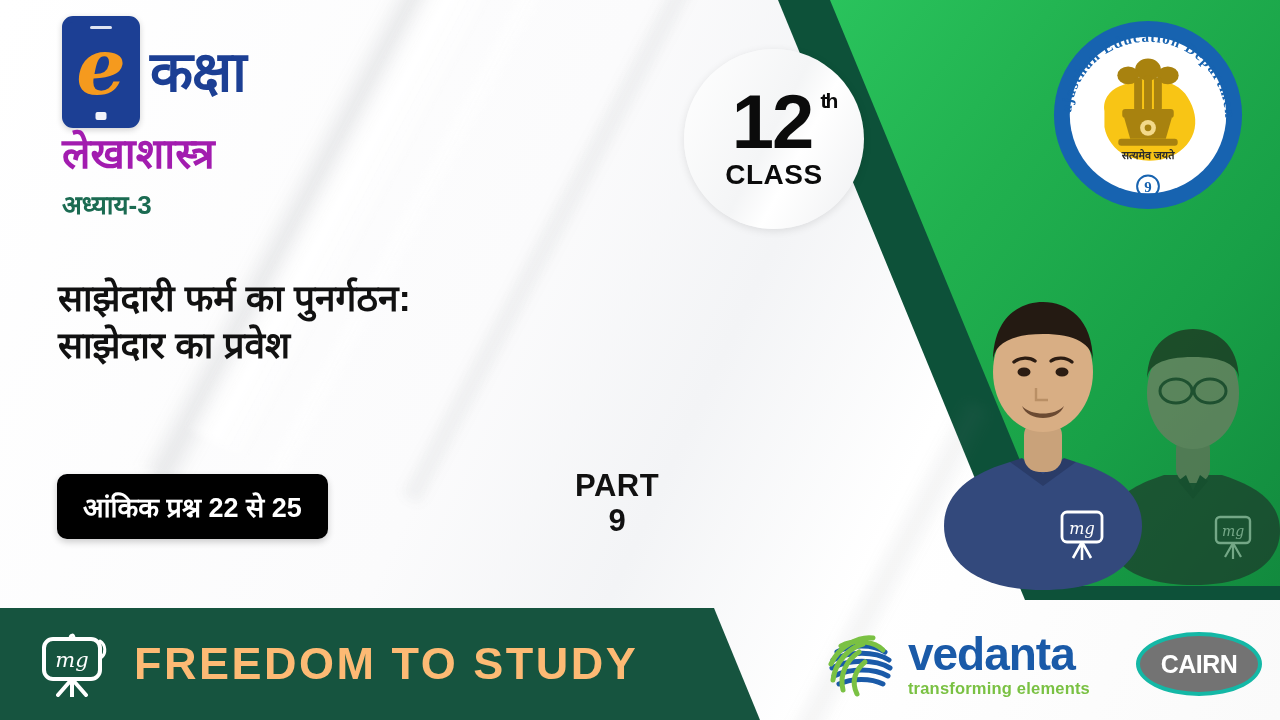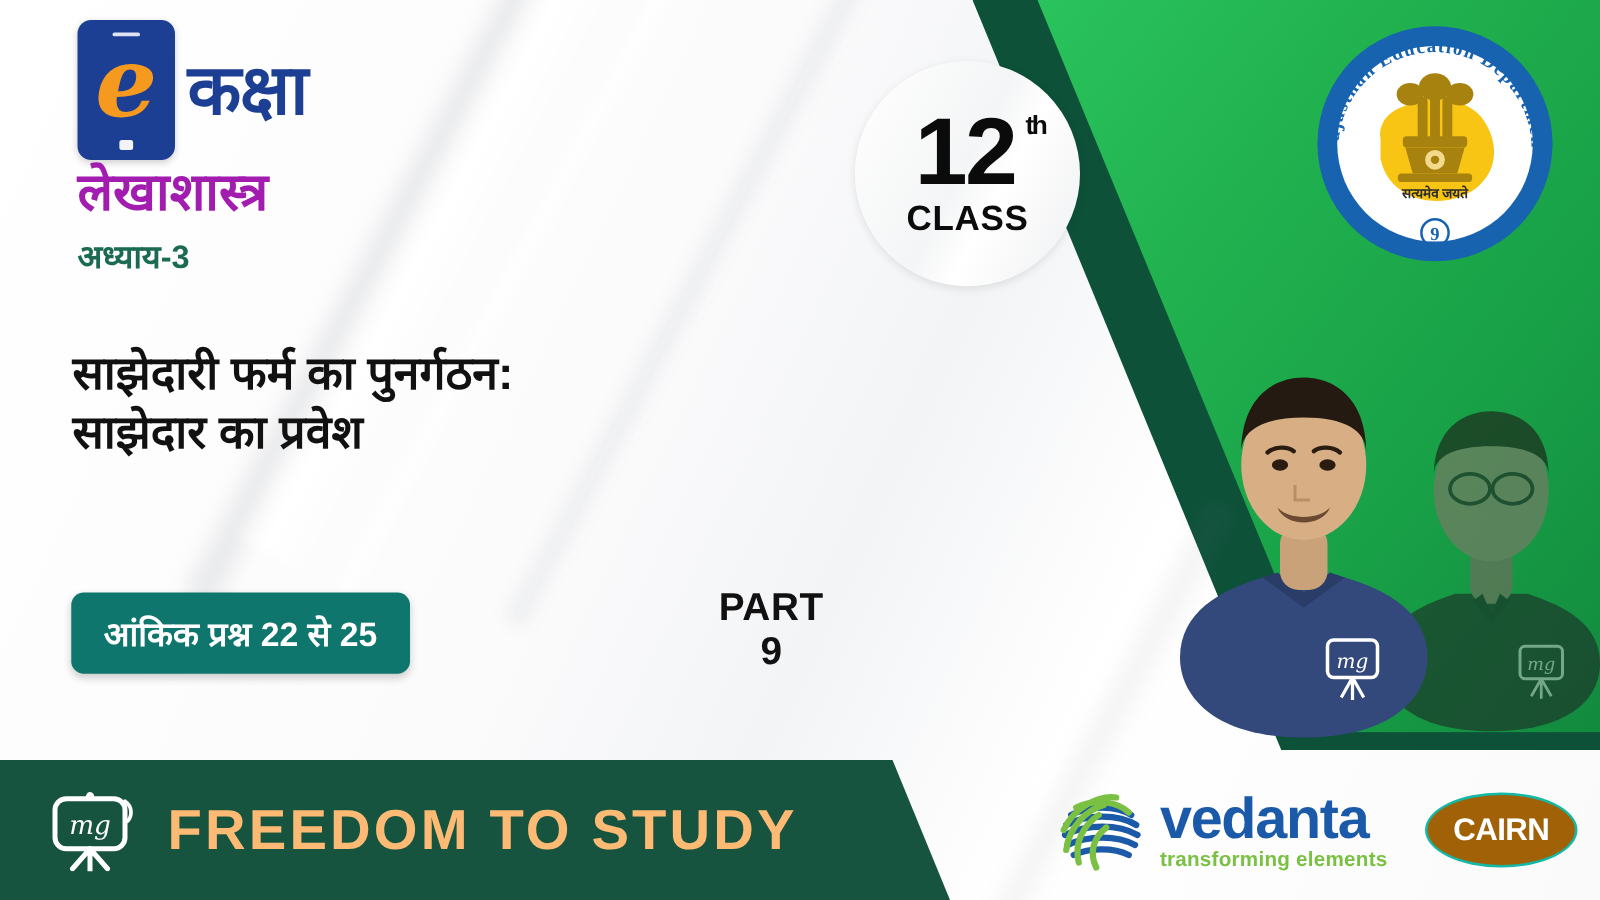--- a/index.html
+++ b/index.html
@@ -55,43 +55,43 @@
   .brand-word{font-size:56px;font-weight:bold;color:#1c3f94;line-height:1;letter-spacing:-1px;}
 
   
   .subject{position:absolute;left:62px;top:133px;font-size:42px;font-weight:bold;color:#a21caf;line-height:1;}
   .chapter{position:absolute;left:62px;top:192px;font-size:26px;font-weight:bold;color:#1b6b52;line-height:1;}
   .title{position:absolute;left:58px;top:276px;width:700px;font-size:37px;font-weight:bold;color:#111;
       line-height:1.26;}
   .title span{display:block;}
 
   
-  .qbadge{position:absolute;left:57px;top:474px;background:#0f766e;color:#fff;border-radius:10px;
+  .qbadge{position:absolute;left:57px;top:474px;background:#000000;color:#fff;border-radius:10px;
       padding:14px 26px;font-size:27px;font-weight:bold;box-shadow:0 3px 7px rgba(0,0,0,.2);}
   .part{position:absolute;left:575px;top:470px;text-align:center;color:#111;font-weight:bold;}
   .part .pw{font-size:31px;letter-spacing:.5px;line-height:1.05;}
   .part .pn{font-size:31px;line-height:1.15;}
 
   
   .teachers{position:absolute;left:930px;top:235px;width:350px;height:370px;overflow:hidden;}
   .person{position:absolute;bottom:0;}
   .p-back{left:168px;width:190px;height:320px;opacity:.62;filter:saturate(.45) brightness(.82);}
   .p-front{left:6px;width:215px;height:345px;}
 
   
   .footer{position:absolute;left:0;bottom:0;width:760px;height:112px;background:#16543f;
       clip-path:polygon(0 0,714px 0,760px 112px,0 112px);display:flex;align-items:center;}
   .footer .mg{margin-left:36px;width:76px;height:66px;}
   .footer .fslogan{margin-left:22px;color:#fdba74;font-size:45px;font-weight:bold;letter-spacing:2.5px;}
-  .sponsors{position:absolute;right:18px;bottom:8px;display:flex;align-items:center;gap:30px;height:96px;}
+  .sponsors{position:absolute;right:18px;bottom:8px;display:flex;align-items:center;gap:46px;height:96px;}
   .vedanta{display:flex;align-items:center;gap:9px;}
   .vd-text{display:flex;flex-direction:column;line-height:1;}
   .vd-name{font-size:46px;font-weight:bold;color:#1a5aa8;letter-spacing:-1px;}
   .vd-tag{font-size:16.5px;font-weight:bold;color:#7ac143;letter-spacing:.2px;margin-top:3px;}
-  .cairn{width:118px;height:56px;border-radius:50%;background:#a16207;border:2px solid #14b8a6;
+  .cairn{width:118px;height:56px;border-radius:50%;background:#737373;border:4px solid #14b8a6;
       display:flex;align-items:center;justify-content:center;}
   .cairn span{color:#fff;font-size:25px;font-weight:bold;letter-spacing:-.5px;}
 </style>
 </head>
 <body>
 
 <div id="stage">
 
   <div class="bg-white"></div>
   <div class="shade s1"></div>

